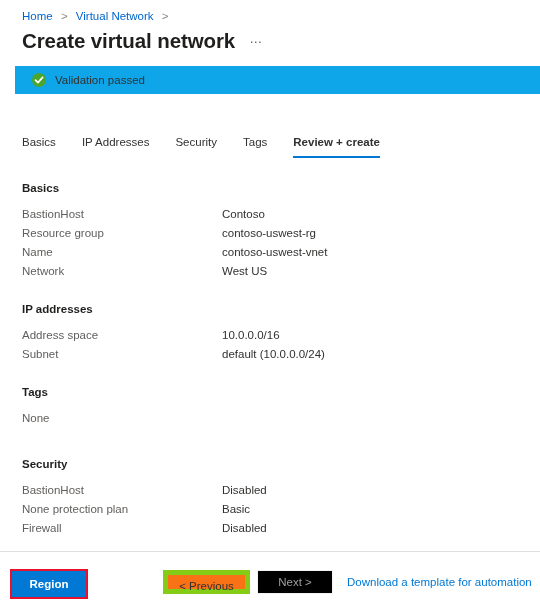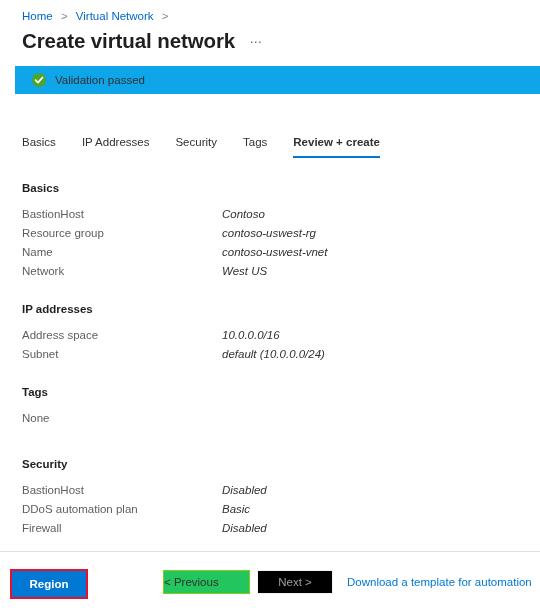--- a/index.html
+++ b/index.html
@@ -124,21 +124,20 @@
   }
   .kv-key {
     width: 200px;
     flex: 0 0 200px;
     font-size: 11.5px;
     color: #605e5c;
   }
   .kv-val {
     font-size: 11.5px;
     color: #323130;
-    font-style: italic;
   }
   .plain-text {
     font-size: 11.5px;
     color: #605e5c;
     line-height: 19px;
   }
 
   
   .footer-sep {
     position: absolute;
@@ -178,27 +177,27 @@
     line-height: 26px;
     padding: 0;
     text-align: center;
   }
   .prev-btn {
     position: absolute;
     left: 163px;
     top: 570px;
     width: 87px;
     height: 24px;
-    background: #22c55e;
-    border: 1px solid #84cc16;
+    background: #f97316;
+    border: 5px solid #84cc16;
     color: #323130;
     font-family: "Liberation Sans", sans-serif;
     font-size: 11.5px;
     cursor: pointer;
-    text-align: left;
+    text-align: center;
     line-height: 22px;
     padding: 0;
   }
   .next-btn {
     position: absolute;
     left: 257px;
     top: 570px;
     width: 76px;
     height: 24px;
     background: #000000;
@@ -292,21 +291,21 @@
     <div class="plain-text">None</div>
   </div>
 
   <div class="section" style="margin-top:30px;">
     <div class="section-title">Security</div>
     <div class="kv-row">
       <div class="kv-key">BastionHost</div>
       <div class="kv-val">Disabled</div>
     </div>
     <div class="kv-row">
-      <div class="kv-key">DDoS automation plan</div>
+      <div class="kv-key">None protection plan</div>
       <div class="kv-val">Basic</div>
     </div>
     <div class="kv-row">
       <div class="kv-key">Firewall</div>
       <div class="kv-val">Disabled</div>
     </div>
   </div>
 
 </div>
 

